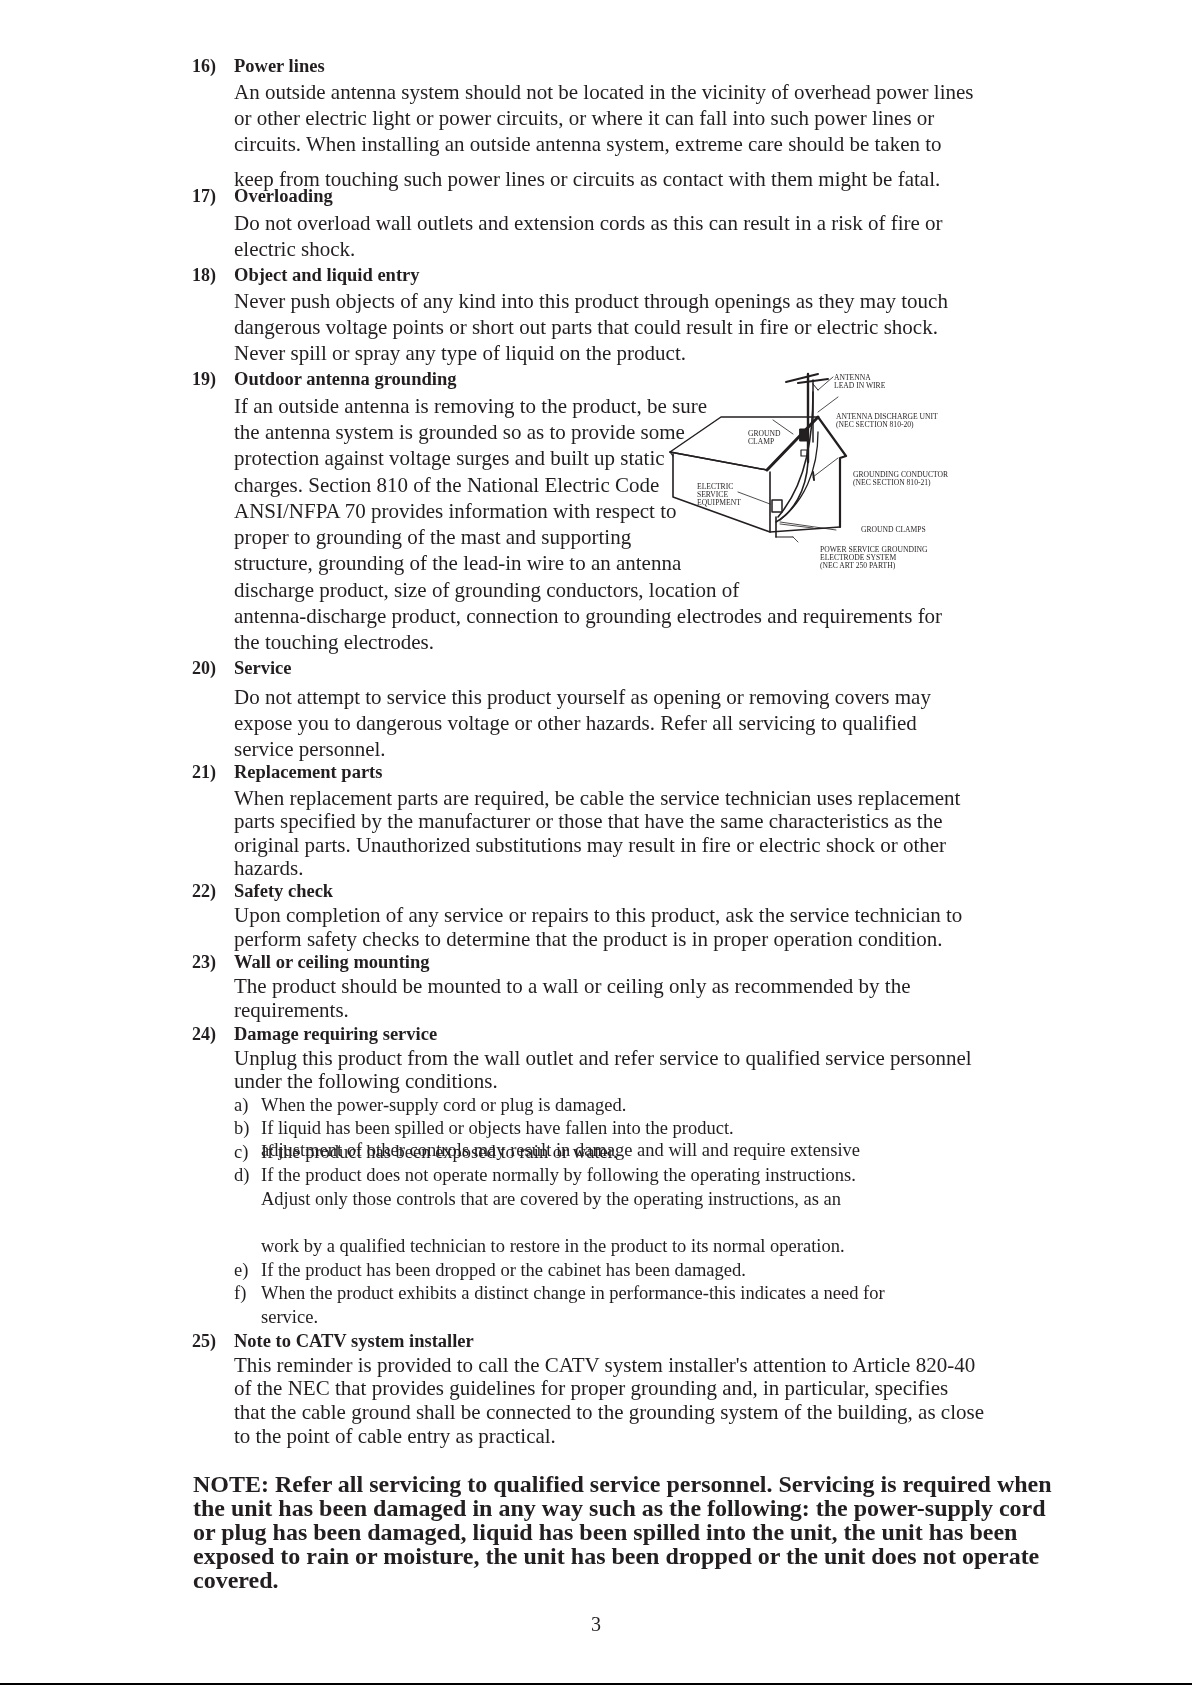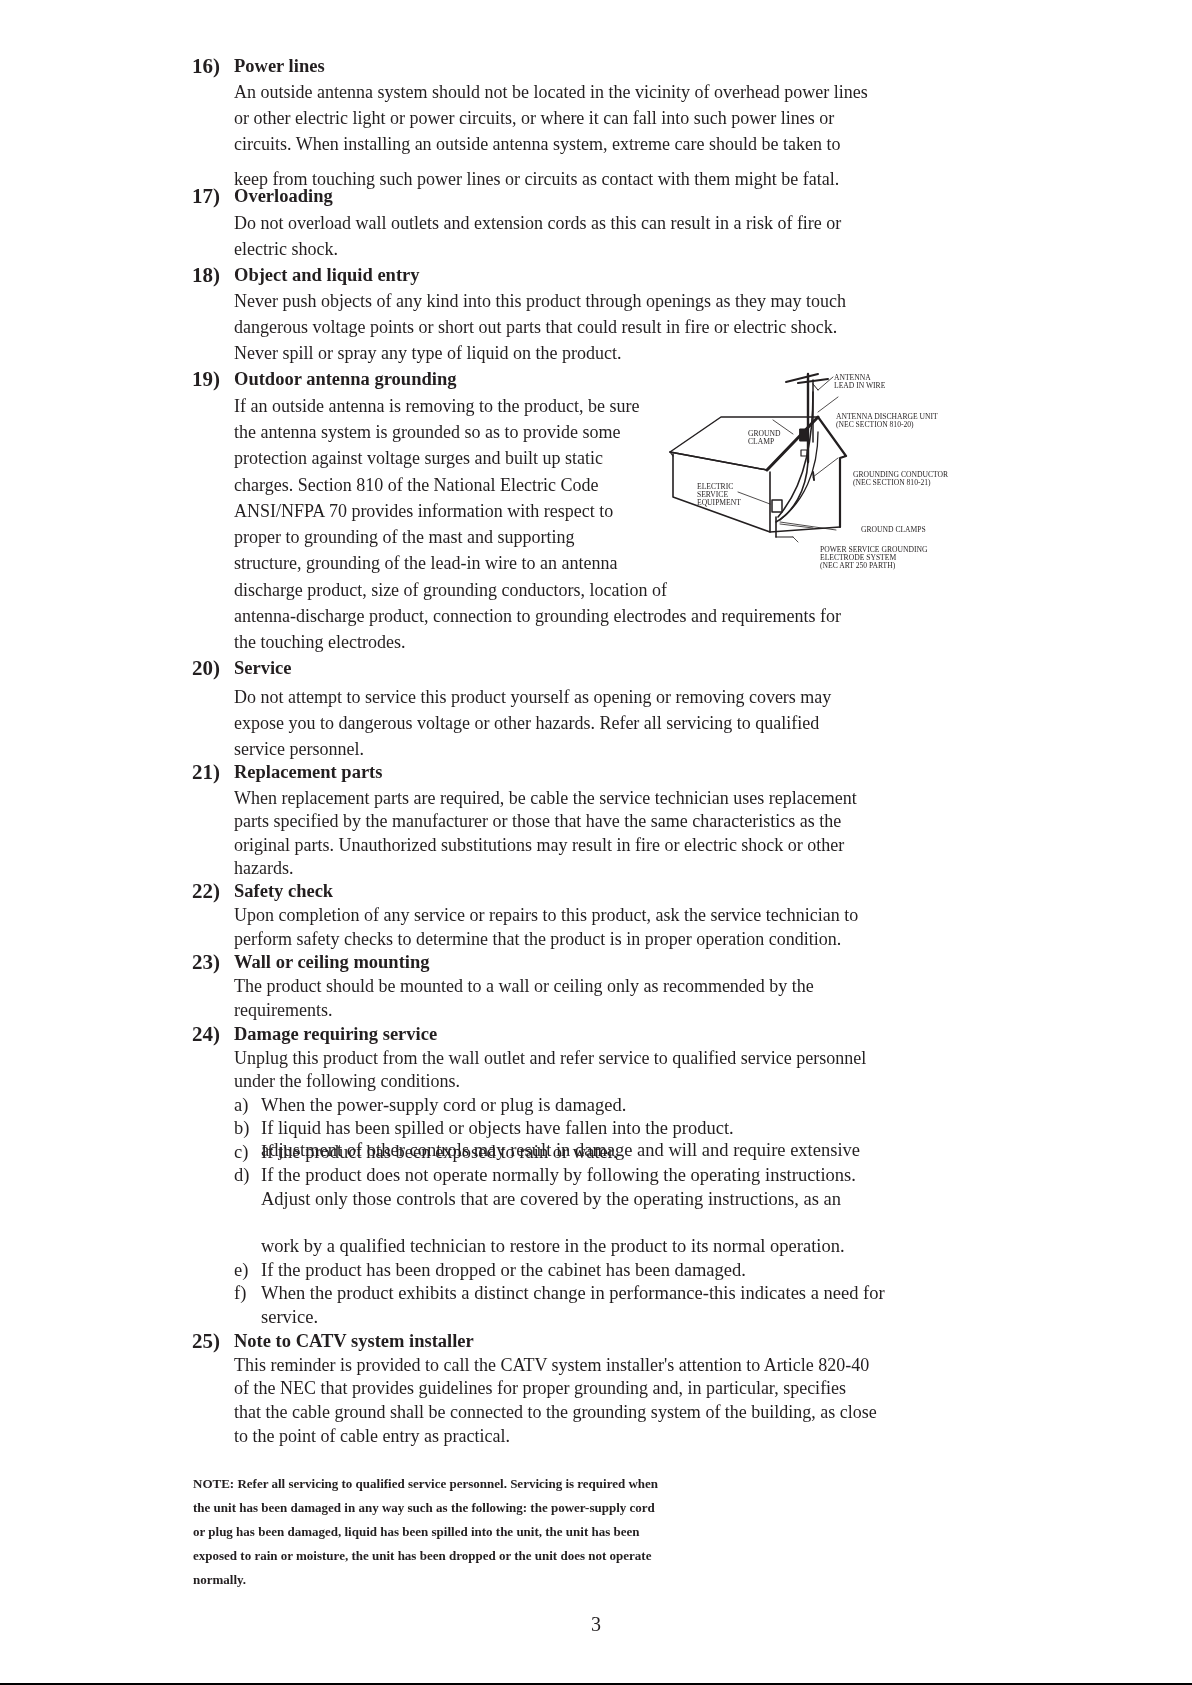--- a/index.html
+++ b/index.html
@@ -1,24 +1,24 @@
 <!DOCTYPE html>
 <html><head>
 <meta charset="utf-8">
 <style>
   html, body { margin: 0; padding: 0; background: #ffffff; }
   body { width: 1192px; height: 1685px; position: relative; overflow: hidden;
          font-family: "Liberation Serif", "DejaVu Serif", serif; color: #231f20; }
   .page { position: absolute; left: 0; top: 0; width: 1192px; height: 1685px; }
-  .num { position: absolute; left: 192px; font-weight: bold; font-size: 21px; line-height: 26px; }
+  .num { position: absolute; left: 192px; font-weight: bold; font-size: 18px; line-height: 26px; }
   .head { position: absolute; left: 234px; font-weight: bold; font-size: 18.5px; line-height: 26px; white-space: nowrap; }
-  .line { position: absolute; left: 234px; font-size: 18px; line-height: 26px; white-space: nowrap; }
+  .line { position: absolute; left: 234px; font-size: 21px; line-height: 26px; white-space: nowrap; }
   .sub-letter { position: absolute; left: 234px; font-size: 18.5px; line-height: 26px; }
   .sub-line { position: absolute; left: 261px; font-size: 18.5px; line-height: 26px; white-space: nowrap; }
-  .note-line { position: absolute; left: 193px; font-weight: bold; font-size: 13px; line-height: 26px; white-space: nowrap; }
+  .note-line { position: absolute; left: 193px; font-weight: bold; font-size: 24px; line-height: 26px; white-space: nowrap; }
   .page-number { position: absolute; left: 0; width: 1192px; text-align: center; top: 1613px; font-size: 20px; }
   .bottom-rule { position: absolute; left: 0; top: 1683px; width: 1192px; height: 2px; background: #000; }
   .diagram { position: absolute; left: 668px; top: 372px; width: 300px; height: 210px; }
   .diagram text { font-family: "Liberation Serif", "DejaVu Serif", serif; font-size: 7.6px; fill: #231f20; }
 </style>
 </head>
 <body>
 
 <div class="page">
 
@@ -195,18 +195,18 @@
     <span class="line" style="top:1375px">of the NEC that provides guidelines for proper grounding and, in particular, specifies</span>
     <span class="line" style="top:1399px">that the cable ground shall be connected to the grounding system of the building, as close</span>
     <span class="line" style="top:1423px">to the point of cable entry as practical.</span>
   </div>
 
   <div>
     <span class="note-line" style="top:1471px">NOTE: Refer all servicing to qualified service personnel. Servicing is required when</span>
     <span class="note-line" style="top:1495px">the unit has been damaged in any way such as the following: the power-supply cord</span>
     <span class="note-line" style="top:1519px">or plug has been damaged, liquid has been spilled into the unit, the unit has been</span>
     <span class="note-line" style="top:1543px">exposed to rain or moisture, the unit has been dropped or the unit does not operate</span>
-    <span class="note-line" style="top:1567px">normally.</span>
+    <span class="note-line" style="top:1567px">covered.</span>
   </div>
 
   <div class="page-number">3</div>
   <div class="bottom-rule"></div>
 </div>
 
 </body></html>

